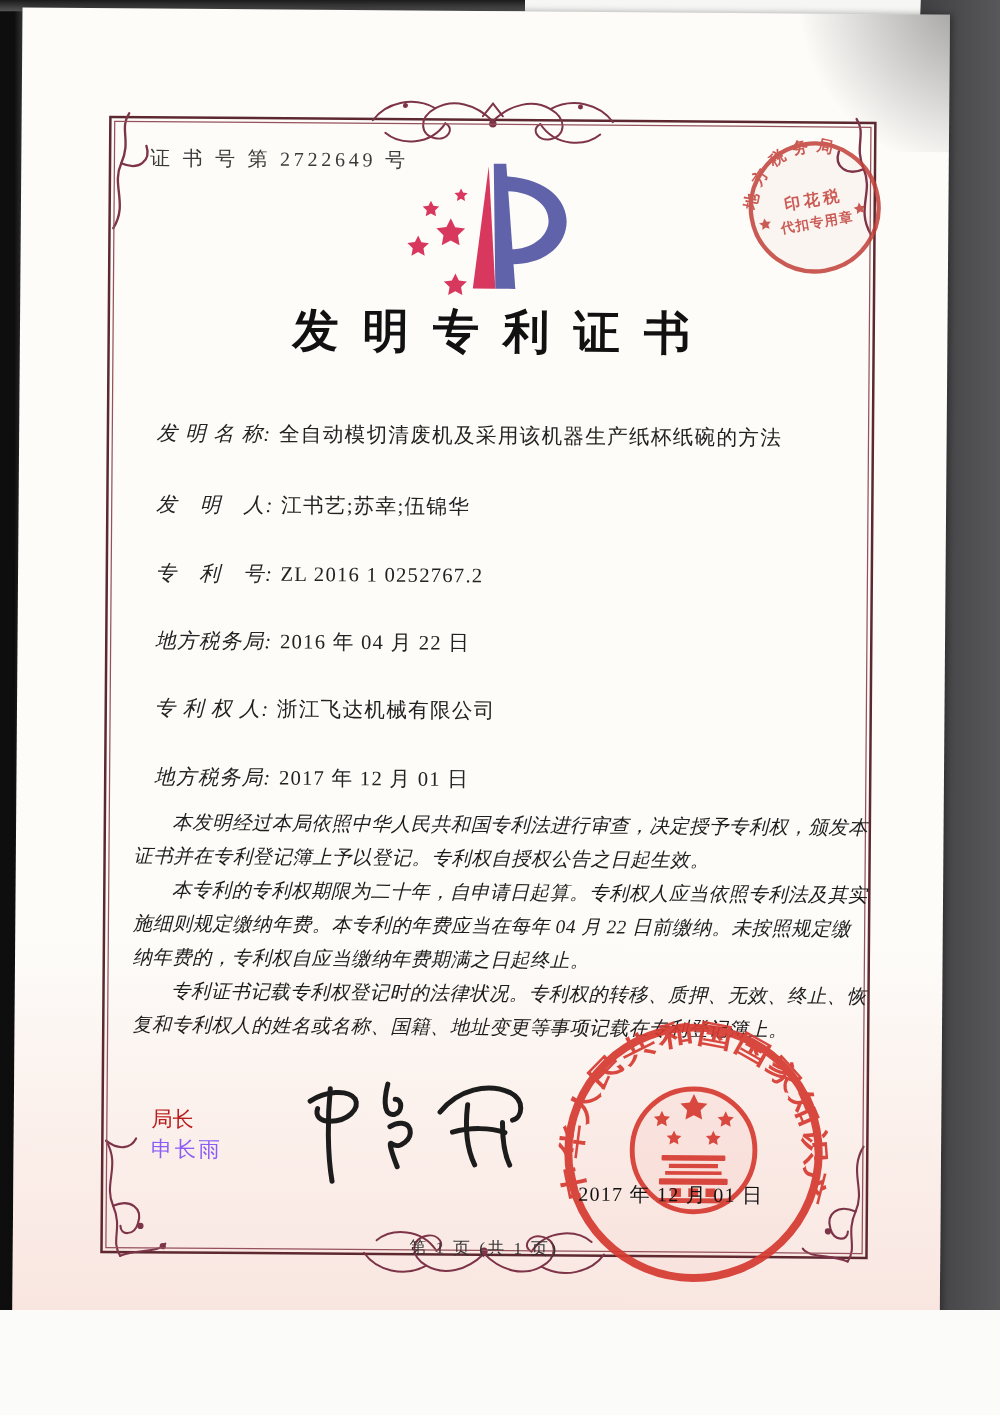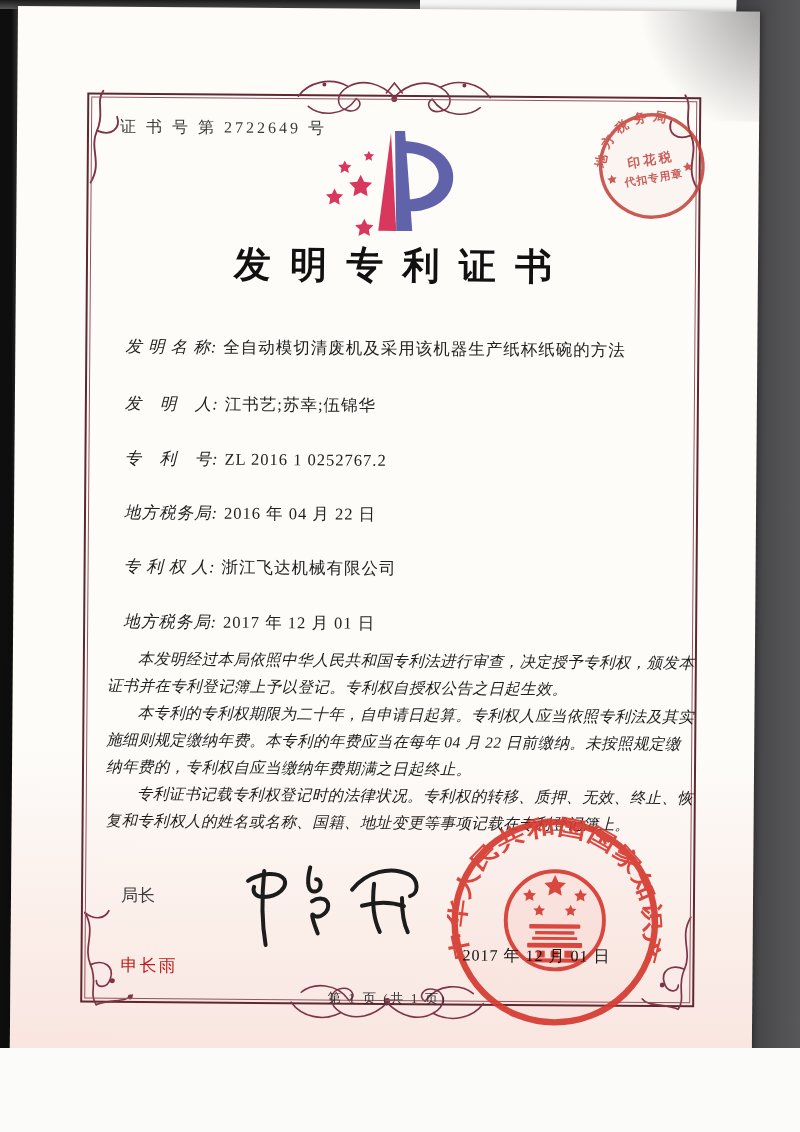--- a/index.html
+++ b/index.html
@@ -52,22 +52,22 @@
     color:#111; }
   .field { position:absolute; left:110px; width:560px; font-size:16.5px;
     display:flex; align-items:baseline; color:#222; }
   .field .lbl { white-space:pre; flex:0 0 auto; letter-spacing:1px;font-style:italic; }
   .field .val { margin-left:6px; letter-spacing:1px; }
   .f1{top:329px} .f2{top:386px} .f3{top:441px} .f4{top:495px} .f5{top:549px} .f6{top:604px}
   .body-text { position:absolute; left:94px; top:638px; width:590px;
     font-size:15.5px; line-height:27px; font-style:italic; color:#1d1d1d;
     letter-spacing:.4px; }
   .body-text p { text-indent:2em; }
-  .sig-title { position:absolute; left:110px; top:877px; font-size:17px; color:#404040; }
-  .sig-name  { position:absolute; left:110px; top:947px; font-size:17px; color:#b91c1c; letter-spacing:2px; }
+  .sig-title { position:absolute; left:110px; top:877px; font-size:17px; color:#b91c1c; }
+  .sig-name  { position:absolute; left:110px; top:901px; font-size:17px; color:#8b5cf6; letter-spacing:2px; }
   .sig-script { position:absolute; left:215px; top:845px; width:210px; height:100px; }
   .big-seal { position:absolute; left:436px; top:804px; width:216px; height:216px;
     opacity:.92; }
   .seal-date { position:absolute; left:452px; top:936px; font-size:16px;
     color:#111; letter-spacing:1px; z-index:3; white-space:pre; }
   .page-no { position:absolute; left:70px; top:981px; width:614px; text-align:center;
     font-size:13.5px; color:#333; letter-spacing:2px; }
   .tax-stamp { position:absolute; left:576px; top:96px; width:118px; height:118px;
     opacity:.85; transform:rotate(-10deg); }
 </style>

